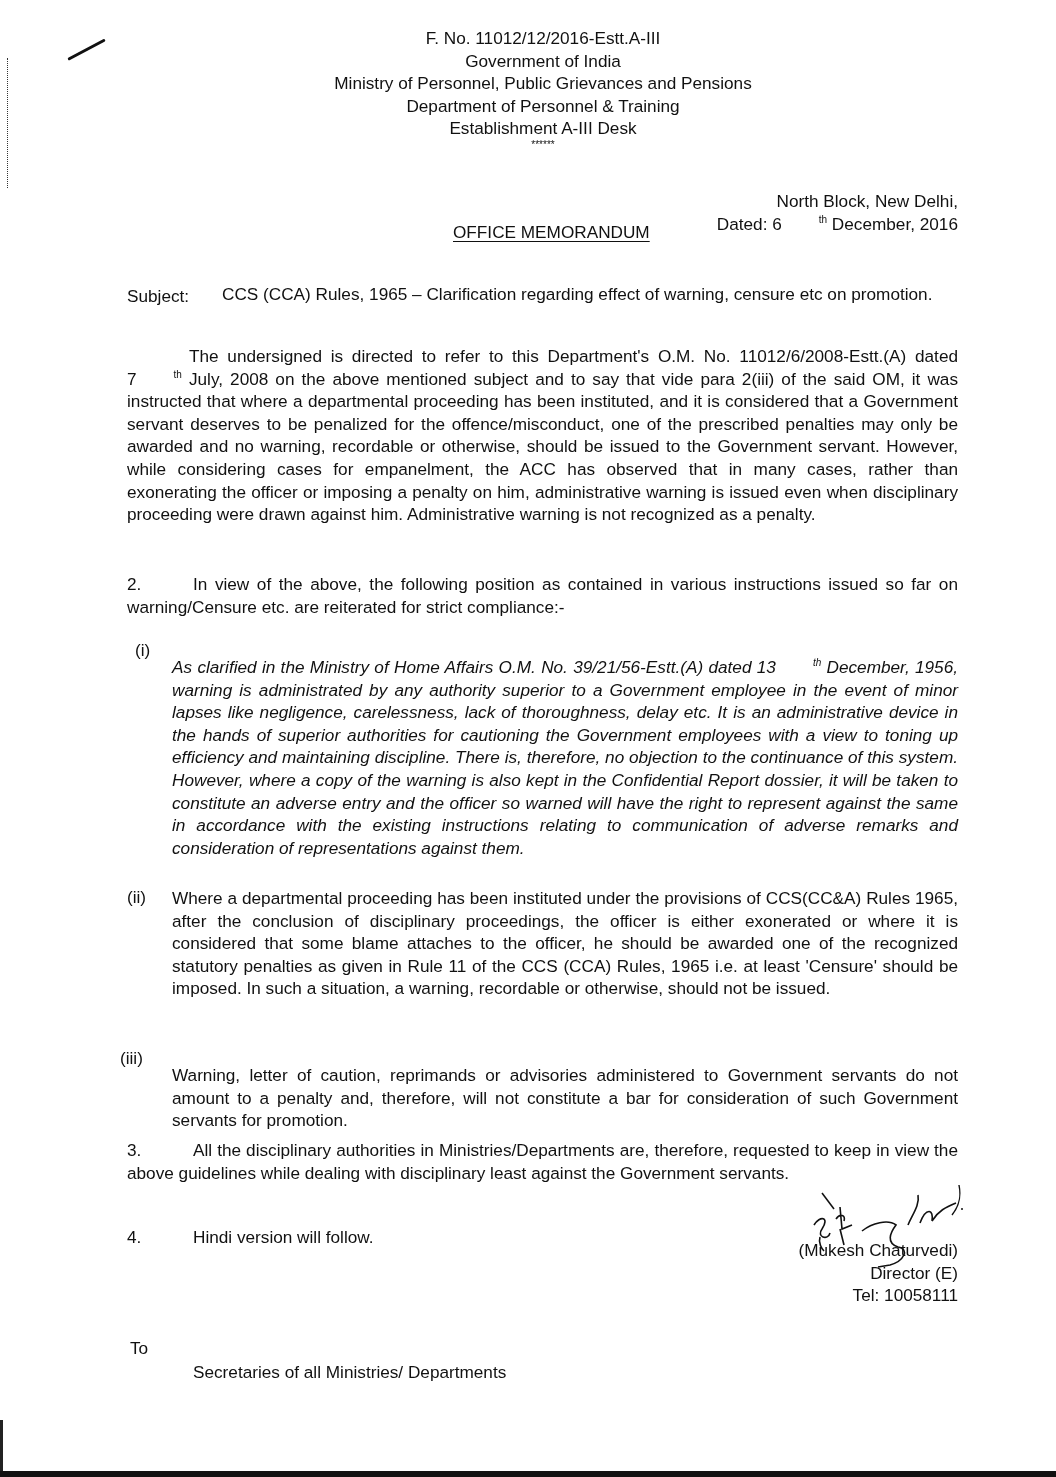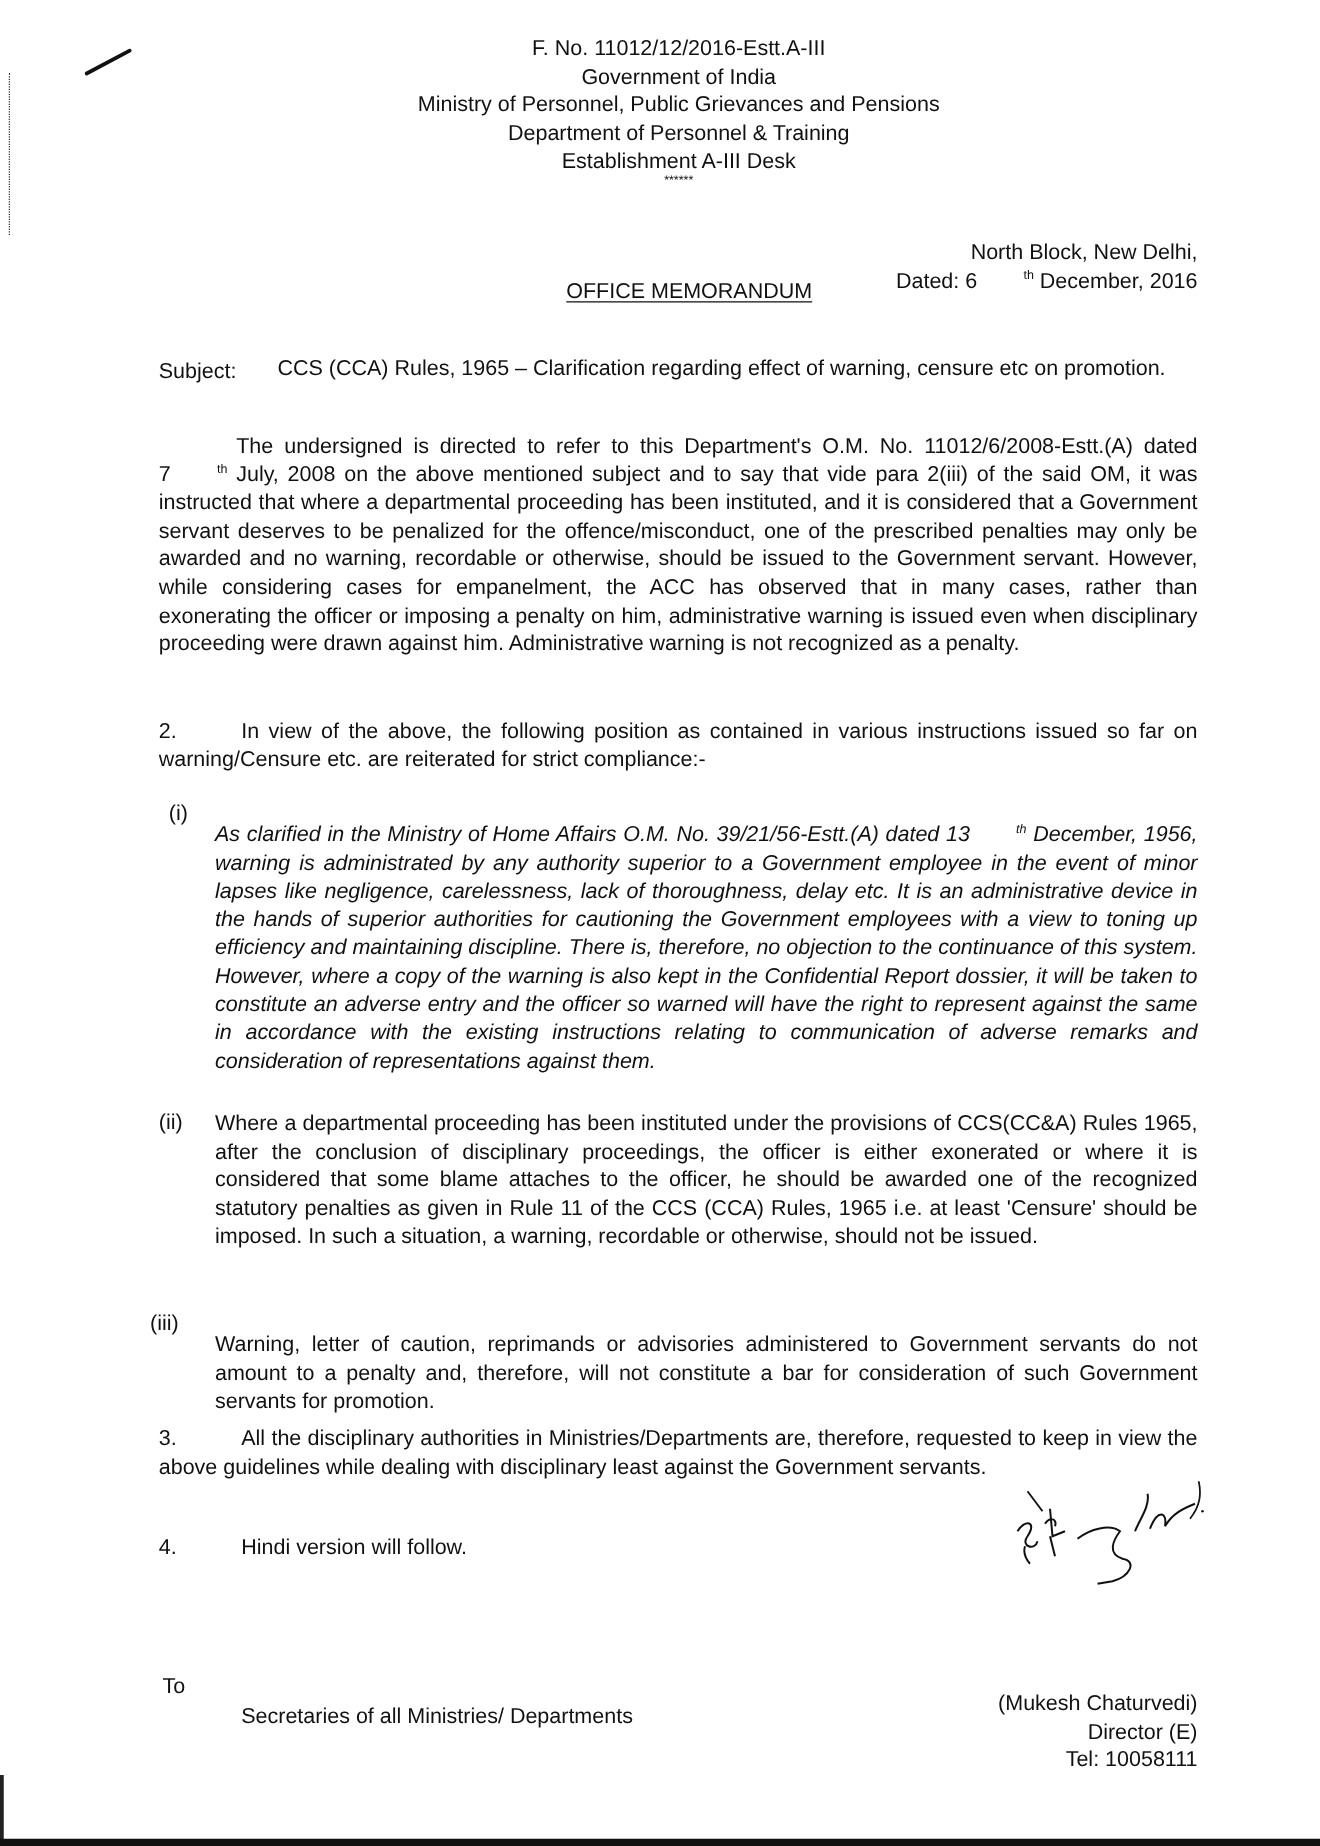--- a/index.html
+++ b/index.html
@@ -86,20 +86,20 @@
 <svg class="abs" style="left:800px; top:1185px;" width="230" height="90" viewBox="0 0 230 90">
   <path d="M22 8 L34 24" stroke="#111" stroke-width="1.5" fill="none"></path>
   <path d="M14 40 C20 30, 30 32, 22 44 C16 52, 28 56, 30 48 M20 52 C18 58, 22 64, 24 66" stroke="#111" stroke-width="1.6" fill="none"></path>
   <path d="M36 34 C40 28, 46 30, 44 36 M40 22 L42 44 L52 40 M40 44 L44 60" stroke="#111" stroke-width="1.6" fill="none"></path>
   <path d="M62 46 C72 38, 88 34, 96 40 C90 48, 86 58, 98 62 C110 64, 104 76, 90 80 L78 82" stroke="#111" stroke-width="1.6" fill="none"></path>
   <path d="M108 40 C112 30, 120 20, 118 10 M120 38 C126 22, 134 24, 132 36 C138 26, 146 22, 156 18" stroke="#111" stroke-width="1.6" fill="none"></path>
   <path d="M158 -4 C162 10, 160 20, 152 30" stroke="#111" stroke-width="1.4" fill="none"></path>
   <circle cx="162" cy="24" r="1" fill="#111"></circle>
 </svg>
 
-<div class="abs right" style="top:1351px; right:98px; line-height:22.5px;">
+<div class="abs right" style="top:1239px; right:98px; line-height:22.5px;">
   <div>(Mukesh Chaturvedi)</div>
   <div>Director (E)</div>
   <div>Tel: 10058111</div>
 </div>
 
 <div class="abs" style="top:1338px; left:130px;">To</div>
 <div class="abs" style="top:1362px; left:193px;">Secretaries of all Ministries/ Departments</div>
 
 </body></html>

